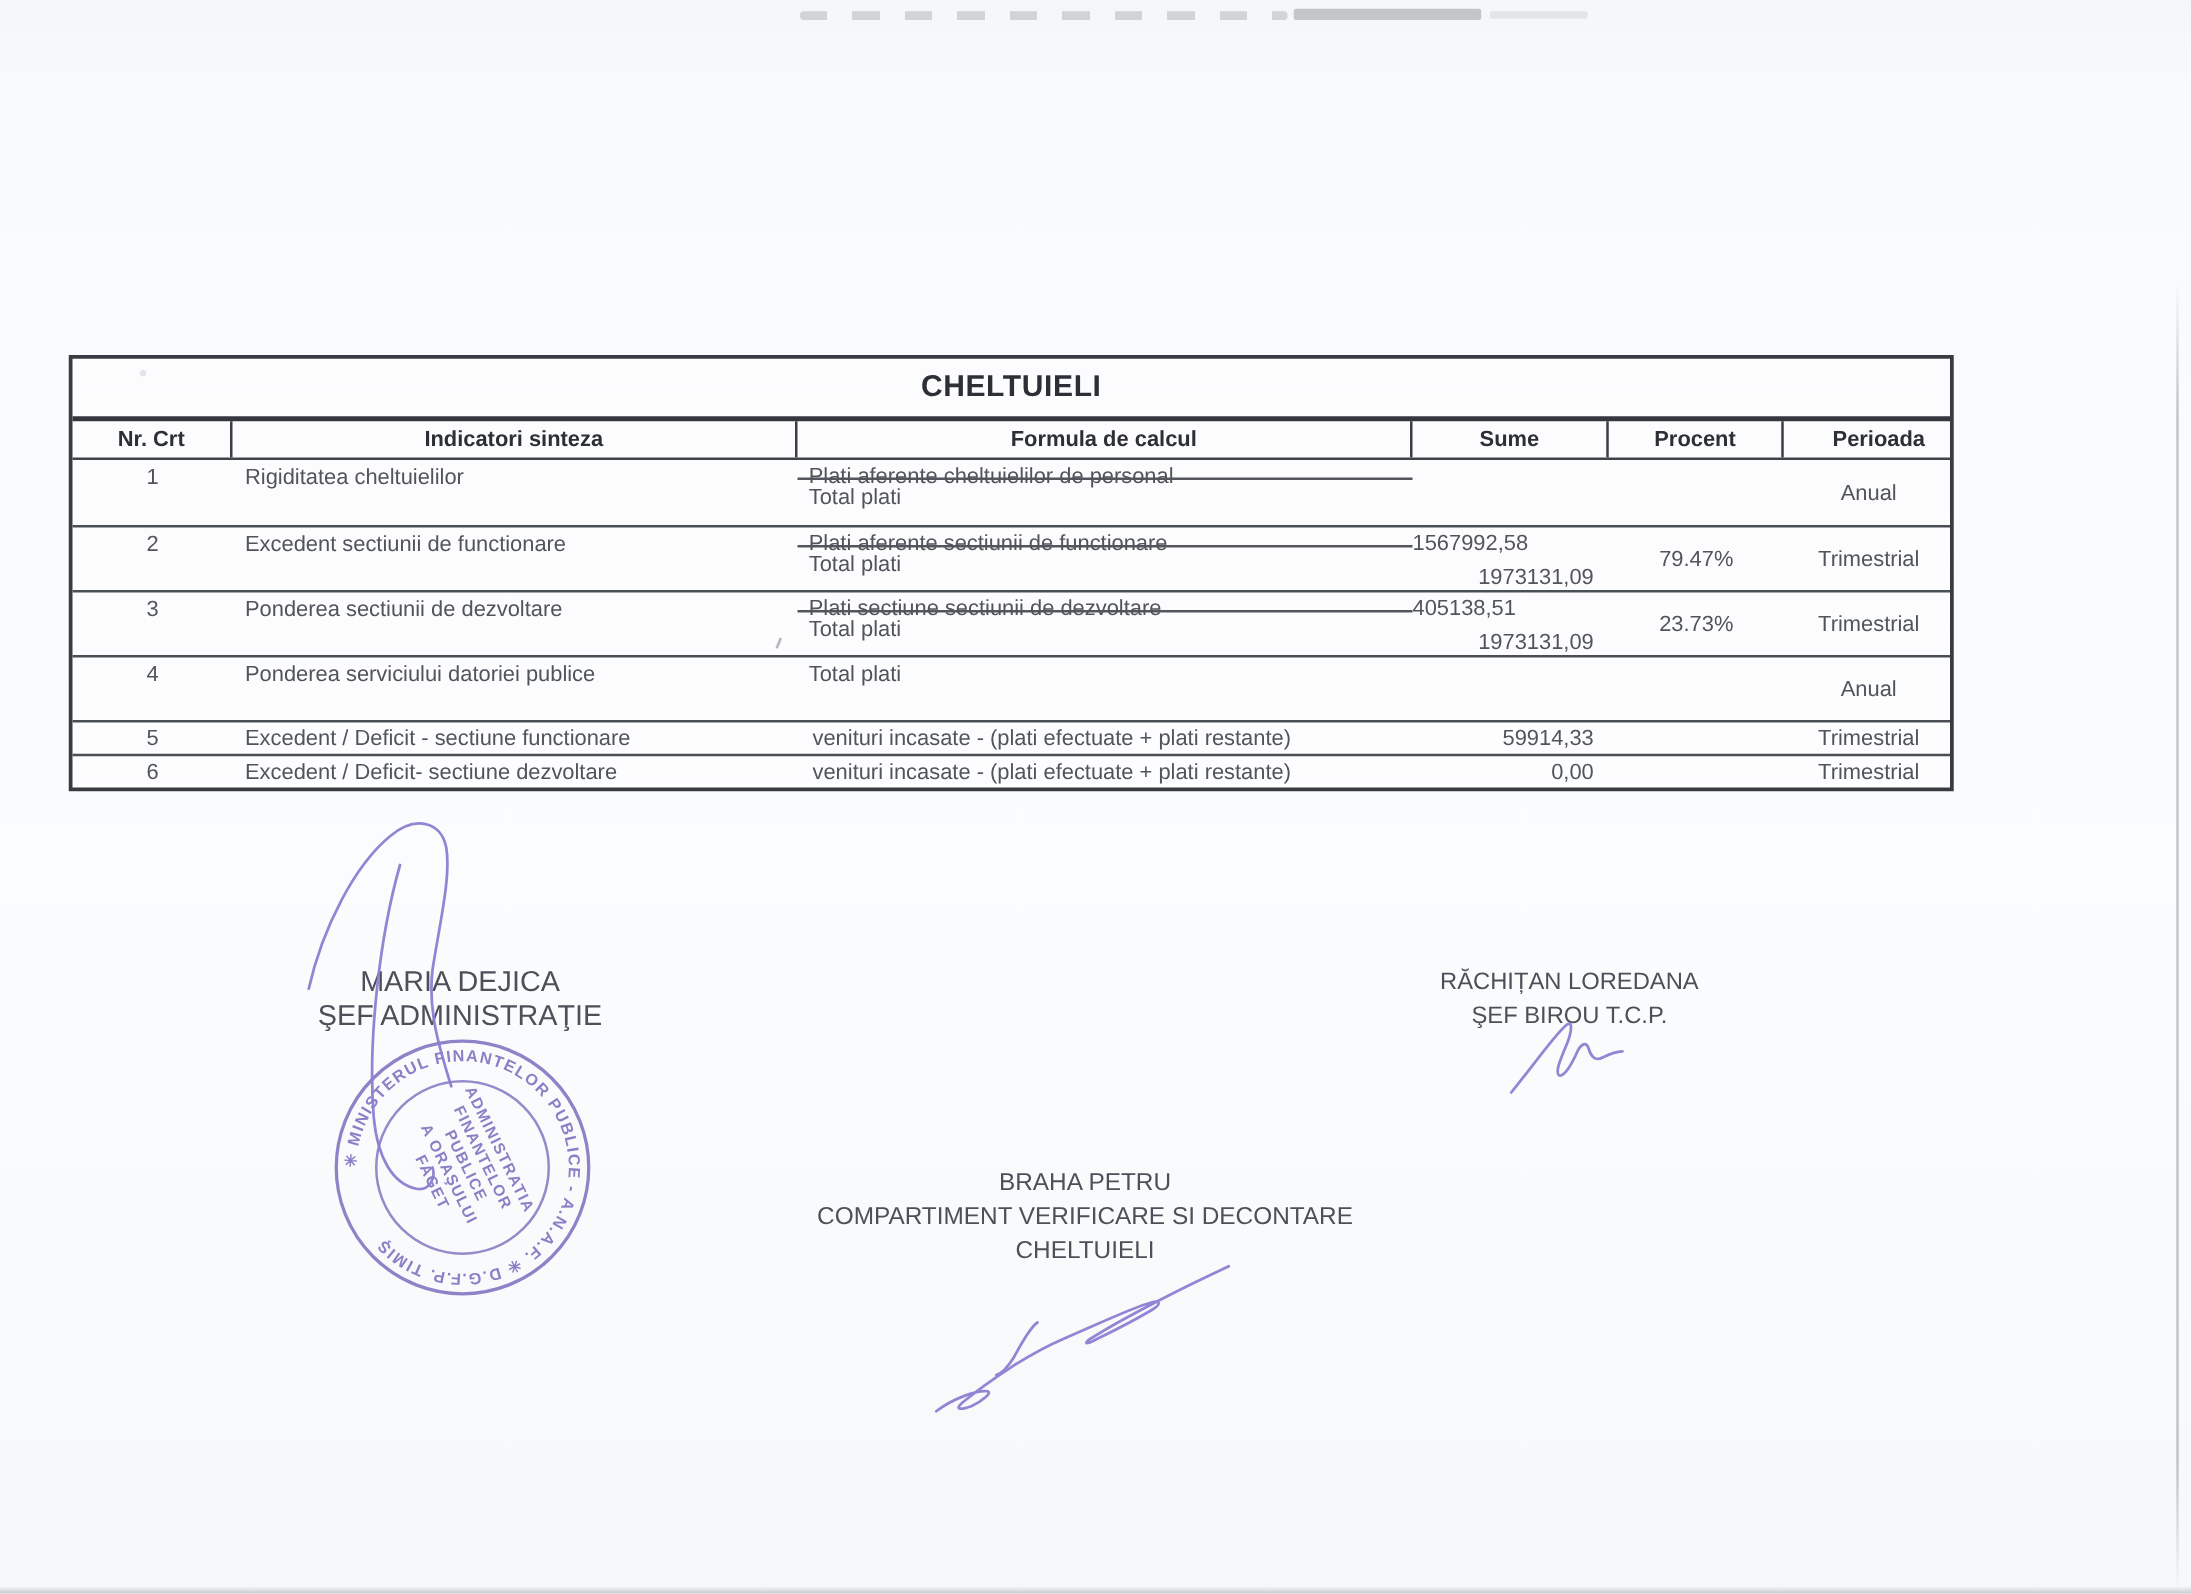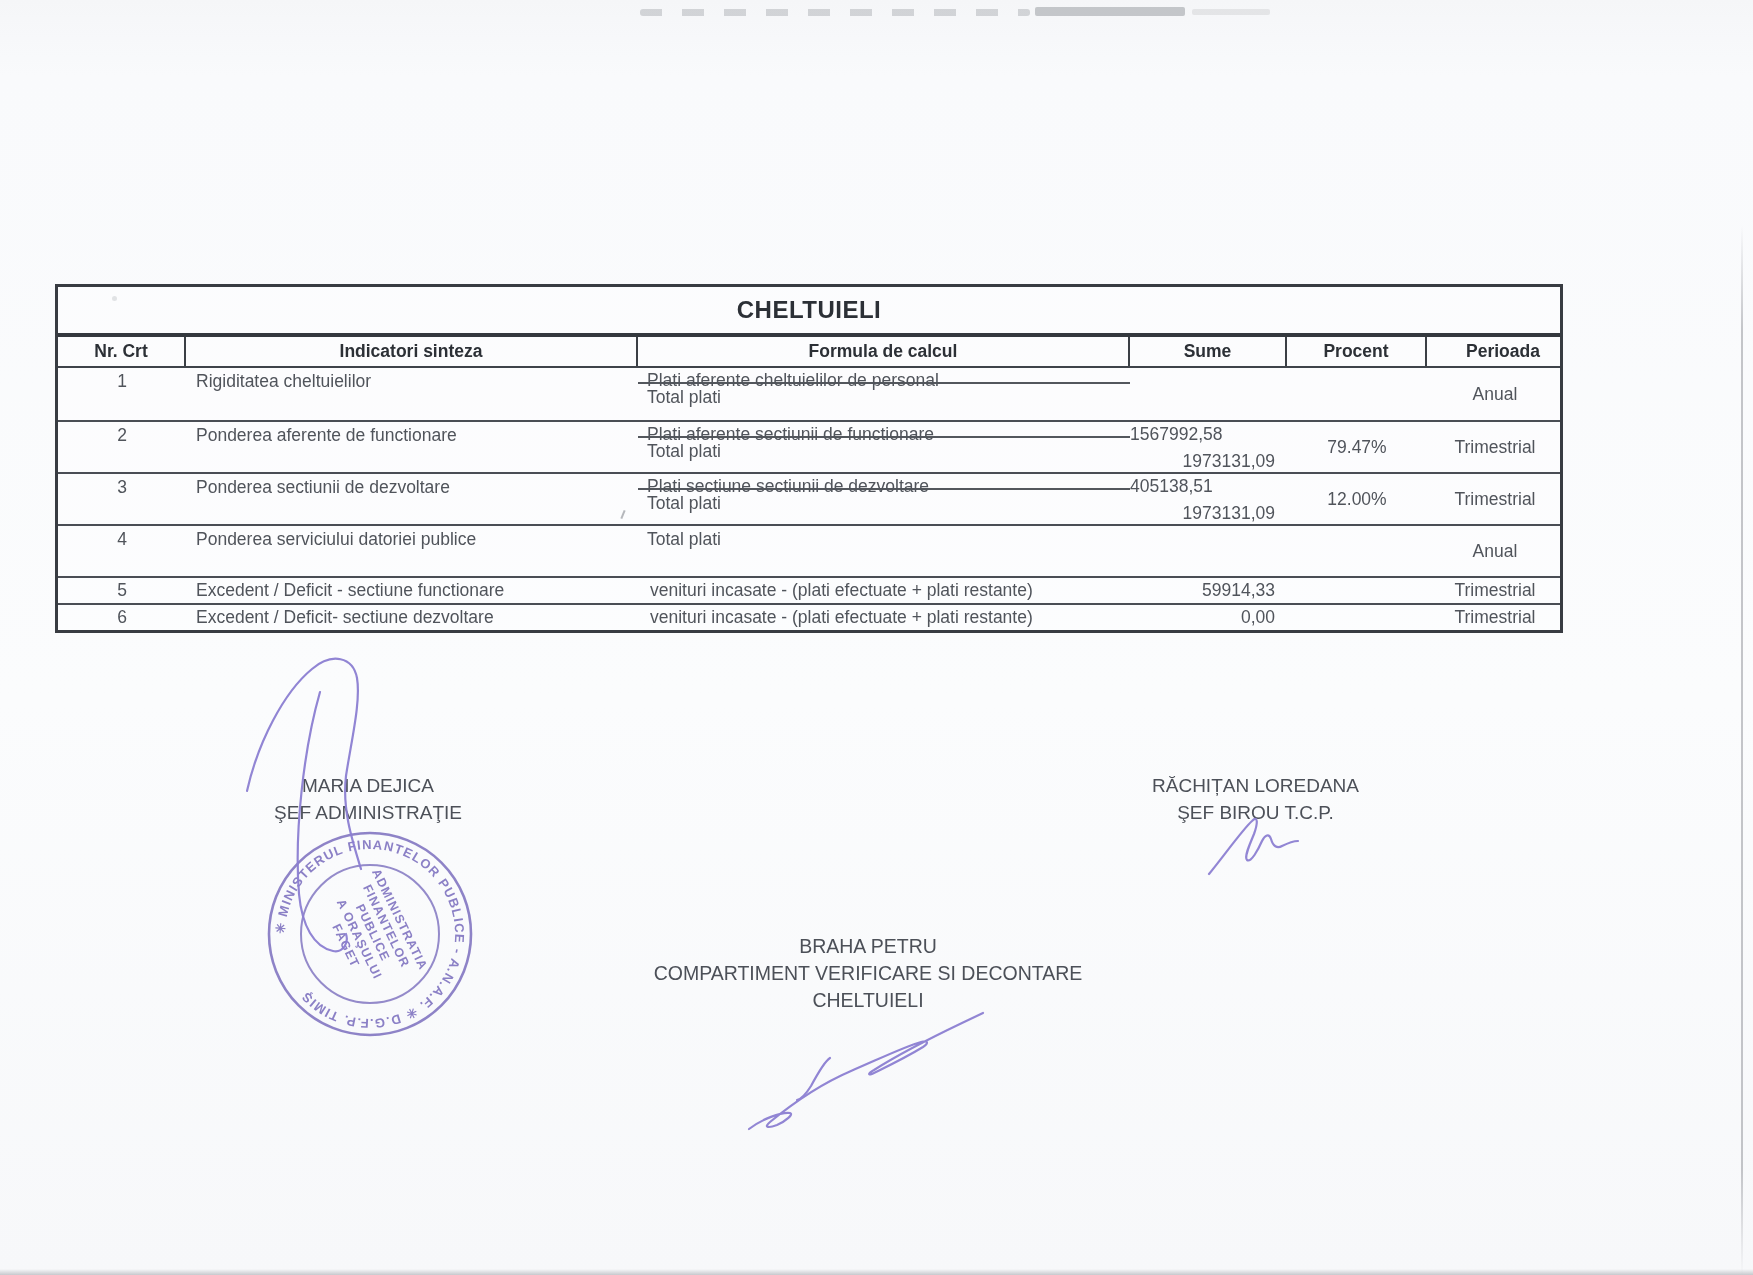--- a/index.html
+++ b/index.html
@@ -55,21 +55,21 @@
   .pct, .per { display: flex; align-items: center; justify-content: center; }
 
   .row-short .c { display: flex; align-items: center; }
   .row-short .nr { justify-content: center; padding-top: 0; }
   .row-short .ind { padding-top: 0; }
   .row-short .frm1 { padding-left: 12px; }
   .row-short .sume1 { justify-content: flex-end; padding-right: 12px; }
 
   
   .sig-block { position: absolute; text-align: center; color: #4c5058; }
-  .sig-left  { left: 223px;  top: 772px; width: 290px; font-size: 19px; line-height: 27px; }
+  .sig-left  { left: 223px;  top: 772px; width: 290px; font-size: 23px; line-height: 27px; }
   .sig-right { left: 1128px; top: 772px; width: 255px; font-size: 19px; line-height: 27px; }
   .sig-center{ left: 633px;  top: 933px; width: 470px; font-size: 19.5px; line-height: 27px; }
 
   
   .stamp { position: absolute; left: 262px; top: 826px; width: 216px; height: 216px; opacity: 0.9; }
   .ink-overlay { position: absolute; left: 0; top: 0; width: 1753px; height: 1275px; pointer-events: none; }
 
   
   .artifact { position: absolute; }
   .art-top-a { left: 640px; top: 9px; width: 390px; height: 7px;
@@ -118,21 +118,21 @@
       <div class="c">
         <div class="sume-top"></div>
         <div class="sume-bot"></div>
       </div>
       <div class="c pct"></div>
       <div class="c per">Anual</div>
     </div>
 
     <div class="t-grid row row-tall">
       <div class="c nr">2</div>
-      <div class="c ind">Ponderea aferente de functionare</div>
+      <div class="c ind">Excedent sectiunii de functionare</div>
       <div class="c">
         <div class="frm-top">Plati aferente sectiunii de functionare</div>
         <div class="frm-bot">Total plati</div>
       </div>
       <div class="c">
         <div class="sume-top">1567992,58</div>
         <div class="sume-bot">1973131,09</div>
       </div>
       <div class="c pct">79.47%</div>
       <div class="c per">Trimestrial</div>
@@ -142,21 +142,21 @@
       <div class="c nr">3</div>
       <div class="c ind">Ponderea sectiunii de dezvoltare</div>
       <div class="c">
         <div class="frm-top">Plati sectiune sectiunii de dezvoltare</div>
         <div class="frm-bot">Total plati</div>
       </div>
       <div class="c">
         <div class="sume-top">405138,51</div>
         <div class="sume-bot">1973131,09</div>
       </div>
-      <div class="c pct">12.00%</div>
+      <div class="c pct">23.73%</div>
       <div class="c per">Trimestrial</div>
     </div>
 
     <div class="t-grid row row-tall">
       <div class="c nr">4</div>
       <div class="c ind">Ponderea serviciului datoriei publice</div>
       <div class="c">
         <div class="frm-bot">Total plati</div>
       </div>
       <div class="c">

